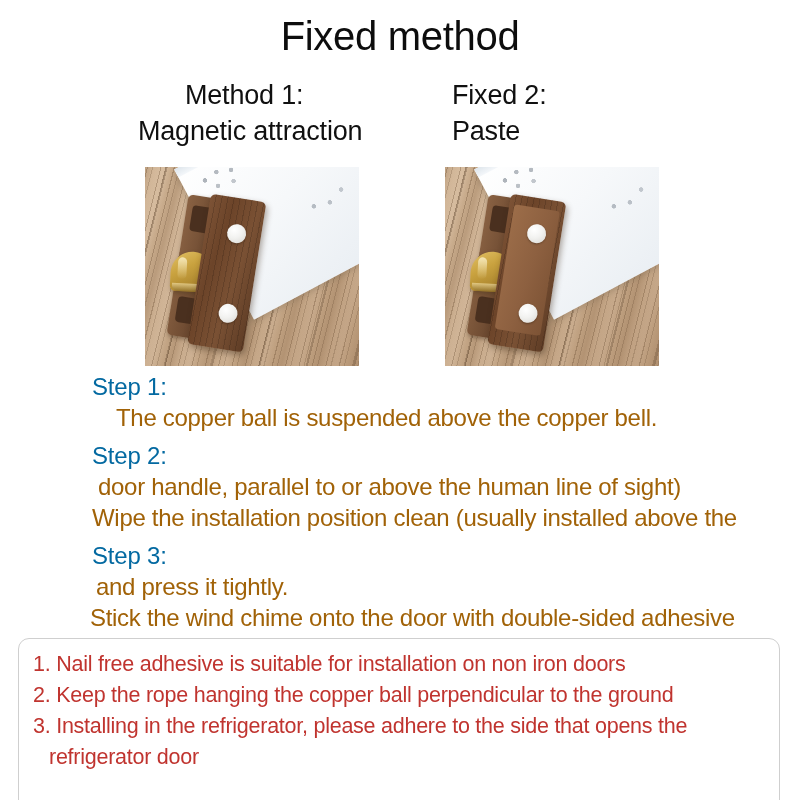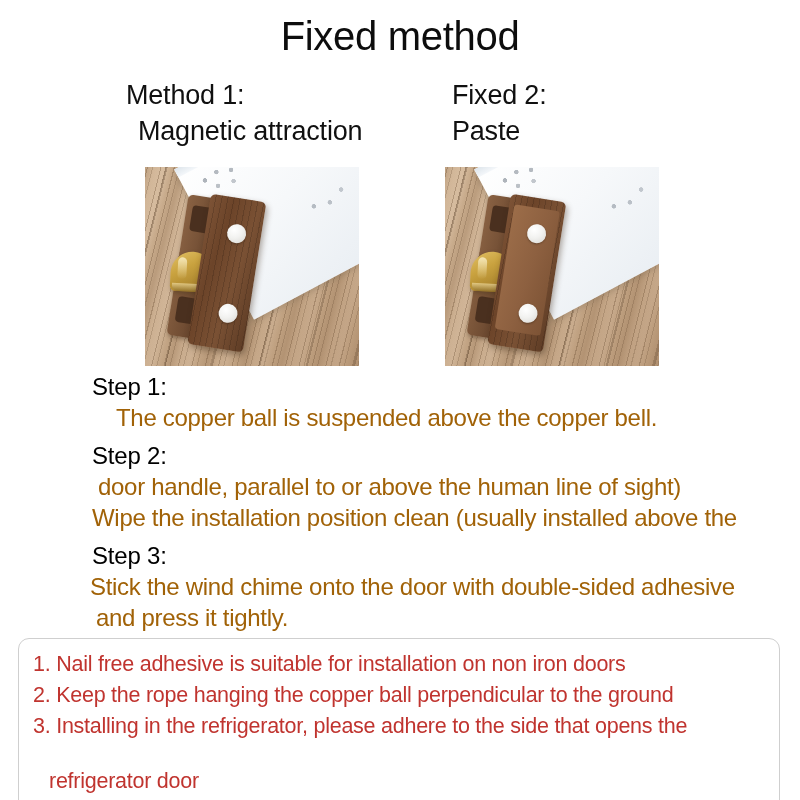--- a/index.html
+++ b/index.html
@@ -28,21 +28,21 @@
   
   .methods{
     position:absolute;left:0;top:80px;width:800px;height:80px;
   }
   .method{
     position:absolute;top:0;
     font-size:27px;line-height:31px;
     color:#101010;font-weight:400;
     letter-spacing:-0.2px;
   }
-  .method.m1{left:126px;}
+  .method.m1{left:126px;text-align:center;}
   .method.m2{left:452px;}
   .method .l1{display:block;}
   .method .l2{display:block;padding-left:12px;margin-top:5px;}
   .method.m2 .l2{padding-left:0px;}
 
   
   .photos{position:absolute;left:0;top:167px;width:800px;height:200px;}
   .photo{
     position:absolute;top:0;width:214px;height:199px;
     overflow:hidden;
@@ -181,21 +181,21 @@
   }
   .bell .shine{
     position:absolute;left:7px;top:6px;width:9px;height:22px;
     background:linear-gradient(180deg,rgba(255,248,215,0.75),rgba(255,248,215,0));
     border-radius:6px;
   }
 
   
   .steps{position:absolute;left:0;top:372px;width:800px;}
   .step-head{
-    font-size:24px;line-height:30px;color:#000000;
+    font-size:24px;line-height:30px;color:#0369a1;
     padding-left:92px;letter-spacing:-0.2px;
   }
   .step-body{
     font-size:24px;line-height:31px;color:#a16207;
     letter-spacing:-0.3px;white-space:nowrap;
   }
   .step-body.b1{padding-left:116px;}
   .step-body.b2{padding-left:92px;}
   .step-body.b2b{padding-left:98px;}
   .step-body.b3{padding-left:90px;}
@@ -210,21 +210,21 @@
     border:1px solid #cfcfcf;border-radius:11px;
     background:#ffffff;
     box-sizing:border-box;
     padding:10px 14px 0 14px;
   }
   .note-line{
     font-size:21.5px;line-height:31px;
     letter-spacing:-0.25px;
     white-space:nowrap;
   }
-  .note-line.indent{padding-left:16px;margin-top:24px;}
+  .note-line.indent{padding-left:16px;}
 </style>
 </head>
 <body>
 
 <div class="page">
 
   <div class="title">Fixed method</div>
 
   <div class="methods">
     <div class="method m1">
@@ -297,22 +297,22 @@
     </div>
 
     <div class="s2">
       <div class="step-head">Step 2:</div>
       <div class="step-body b2b">door handle, parallel to or above the human line of sight)</div>
       <div class="step-body b2">Wipe the installation position clean (usually installed above the</div>
     </div>
 
     <div class="s3">
       <div class="step-head">Step 3:</div>
+      <div class="step-body b3b">and press it tightly.</div>
       <div class="step-body b3">Stick the wind chime onto the door with double-sided adhesive</div>
-      <div class="step-body b3b">and press it tightly.</div>
     </div>
 
   </div>
 
   <div class="notebox" style="border-color: rgb(207, 207, 207);">
     <div class="note-line" style="color: rgb(192, 52, 47);">1. Nail free adhesive is suitable for installation on non iron doors</div>
     <div class="note-line" style="color: rgb(192, 52, 47);">2. Keep the rope hanging the copper ball perpendicular to the ground</div>
     <div class="note-line" style="color: rgb(192, 52, 47);">3. Installing in the refrigerator, please adhere to the side that opens the</div>
     <div class="note-line indent" style="color: rgb(192, 52, 47);">refrigerator door</div>
   </div>

